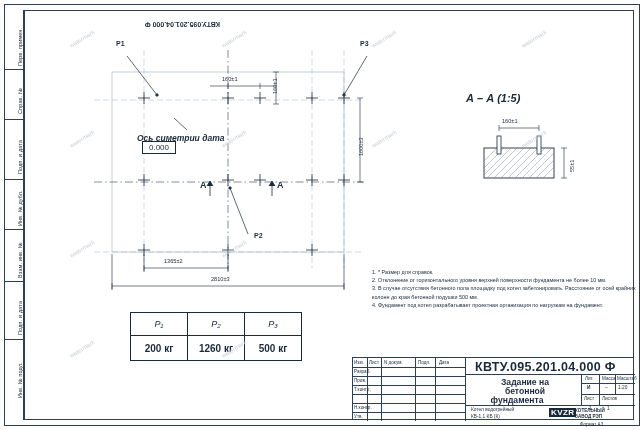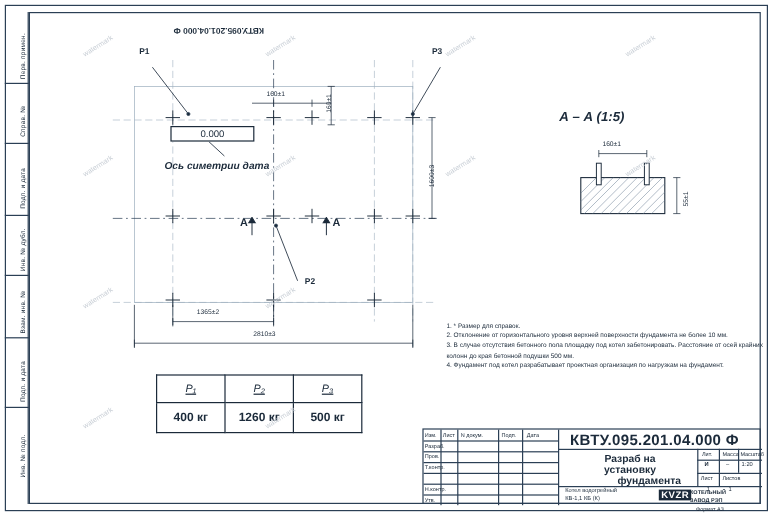--- a/index.html
+++ b/index.html
@@ -22,30 +22,30 @@
 
   .lbl{position:absolute;font-size:7px;color:#1b2a3a;white-space:nowrap;font-weight:bold;}
   .lbl.b{font-weight:bold;}
   .lbl.i{font-style:italic;}
   .dimtxt{position:absolute;font-size:5.6px;color:#1b2a3a;white-space:nowrap;}
   .dimtxt.v{transform-origin:0 0;transform:rotate(-90deg);}
 
   .topcode{position:absolute;font-size:7px;font-weight:bold;white-space:nowrap;
            transform-origin:0 0;transform:rotate(180deg);}
 
-  .boxzero{position:absolute;border:1px solid #1b2a3a;padding:1px 24px;font-size:8px;background:#fff;}
+  .boxzero{position:absolute;border:1px solid #1b2a3a;padding:1px 6px;font-size:8px;background:#fff;margin-top:36px;}
 
   
   .notes{position:absolute;font-size:5.4px;line-height:8.2px;color:#1b2a3a;width:270px;}
   .notes div{white-space:normal;}
 
   
   .wtable{position:absolute;border-collapse:collapse;}
   .wtable td{border:1px solid #1b2a3a;text-align:center;font-size:9px;padding:0;}
-  .wtable td.h{height:22px;width:56px;font-style:italic;text-decoration:underline;}
+  .wtable td.h{height:22px;width:56px;font-style:italic;}
   .wtable td.v{height:24px;width:56px;font-weight:bold;font-size:10px;}
 
   
   .tb{position:absolute;left:352px;top:357px;width:282px;height:63px;border:1.4px solid #2b3f55;box-sizing:border-box;}
   .tbline{position:absolute;background:#2b3f55;}
   .tbtxt{position:absolute;font-size:4.6px;color:#1b2a3a;white-space:nowrap;}
   .tbcode{position:absolute;font-size:12.5px;font-weight:bold;letter-spacing:.3px;white-space:nowrap;}
   .tbtitle{position:absolute;font-size:8.6px;font-weight:bold;text-align:center;line-height:10px;white-space:nowrap;}
   .tbsmall{position:absolute;font-size:4.8px;white-space:nowrap;}
   .logomark{position:absolute;background:#1b2a3a;color:#fff;font-size:8px;font-weight:bold;padding:0 2px;letter-spacing:.4px;}
@@ -236,21 +236,21 @@
     </div>
 
     <table class="wtable" style="left:106px;top:302px;">
       <tbody>
           <tr>
         <td class="h">Р₁</td>
         <td class="h">Р₂</td>
         <td class="h">Р₃</td>
       </tr>
       <tr>
-        <td class="v">400 кг</td>
+        <td class="v">200 кг</td>
         <td class="v">1260 кг</td>
         <td class="v">500 кг</td>
       </tr>
     </tbody>
       </table>
 
     <div class="tb" style="left:328px;top:347px;width:282px;height:63px;">
 
       <div class="tbline" style="left:0;top:9px;width:112px;height:1px;"></div>
       <div class="tbline" style="left:14px;top:0;width:1px;height:63px;"></div>
@@ -281,23 +281,23 @@
 
       <span class="tbtxt" style="left:1px;top:11px;">Разраб.</span>
       <span class="tbtxt" style="left:1px;top:20px;">Пров.</span>
       <span class="tbtxt" style="left:1px;top:29px;">Т.контр.</span>
       <span class="tbtxt" style="left:1px;top:38px;"></span>
       <span class="tbtxt" style="left:1px;top:47px;">Н.контр.</span>
       <span class="tbtxt" style="left:1px;top:56px;">Утв.</span>
 
       <span class="tbcode" style="left:122px;top:2px;">КВТУ.095.201.04.000 Ф</span>
 
-      <span class="tbtitle" style="left:120px;top:19px;width:104px;">Разраб на</span>
-      <span class="tbtitle" style="left:120px;top:28px;width:104px;">установку</span>
-      <span class="tbtitle" style="left:136px;top:37px;width:104px;">фундамента</span>
+      <span class="tbtitle" style="left:120px;top:19px;width:104px;">Задание на</span>
+      <span class="tbtitle" style="left:120px;top:28px;width:104px;">бетонной</span>
+      <span class="tbtitle" style="left:112px;top:37px;width:104px;">фундамента</span>
 
       <span class="tbsmall" style="left:118px;top:49px;">Котел водогрейный</span>
       <span class="tbsmall" style="left:118px;top:56px;">КВ-1,1 КБ (К)</span>
 
       <span class="tbtxt" style="left:232px;top:18px;">Лит.</span>
       <span class="tbtxt" style="left:249px;top:18px;">Масса</span>
       <span class="tbtxt" style="left:264px;top:18px;">Масштаб</span>
       <span class="tbsmall" style="left:234px;top:27px;font-weight:bold;">И</span>
       <span class="tbsmall" style="left:252px;top:27px;">–</span>
       <span class="tbsmall" style="left:265px;top:27px;">1:20</span>

